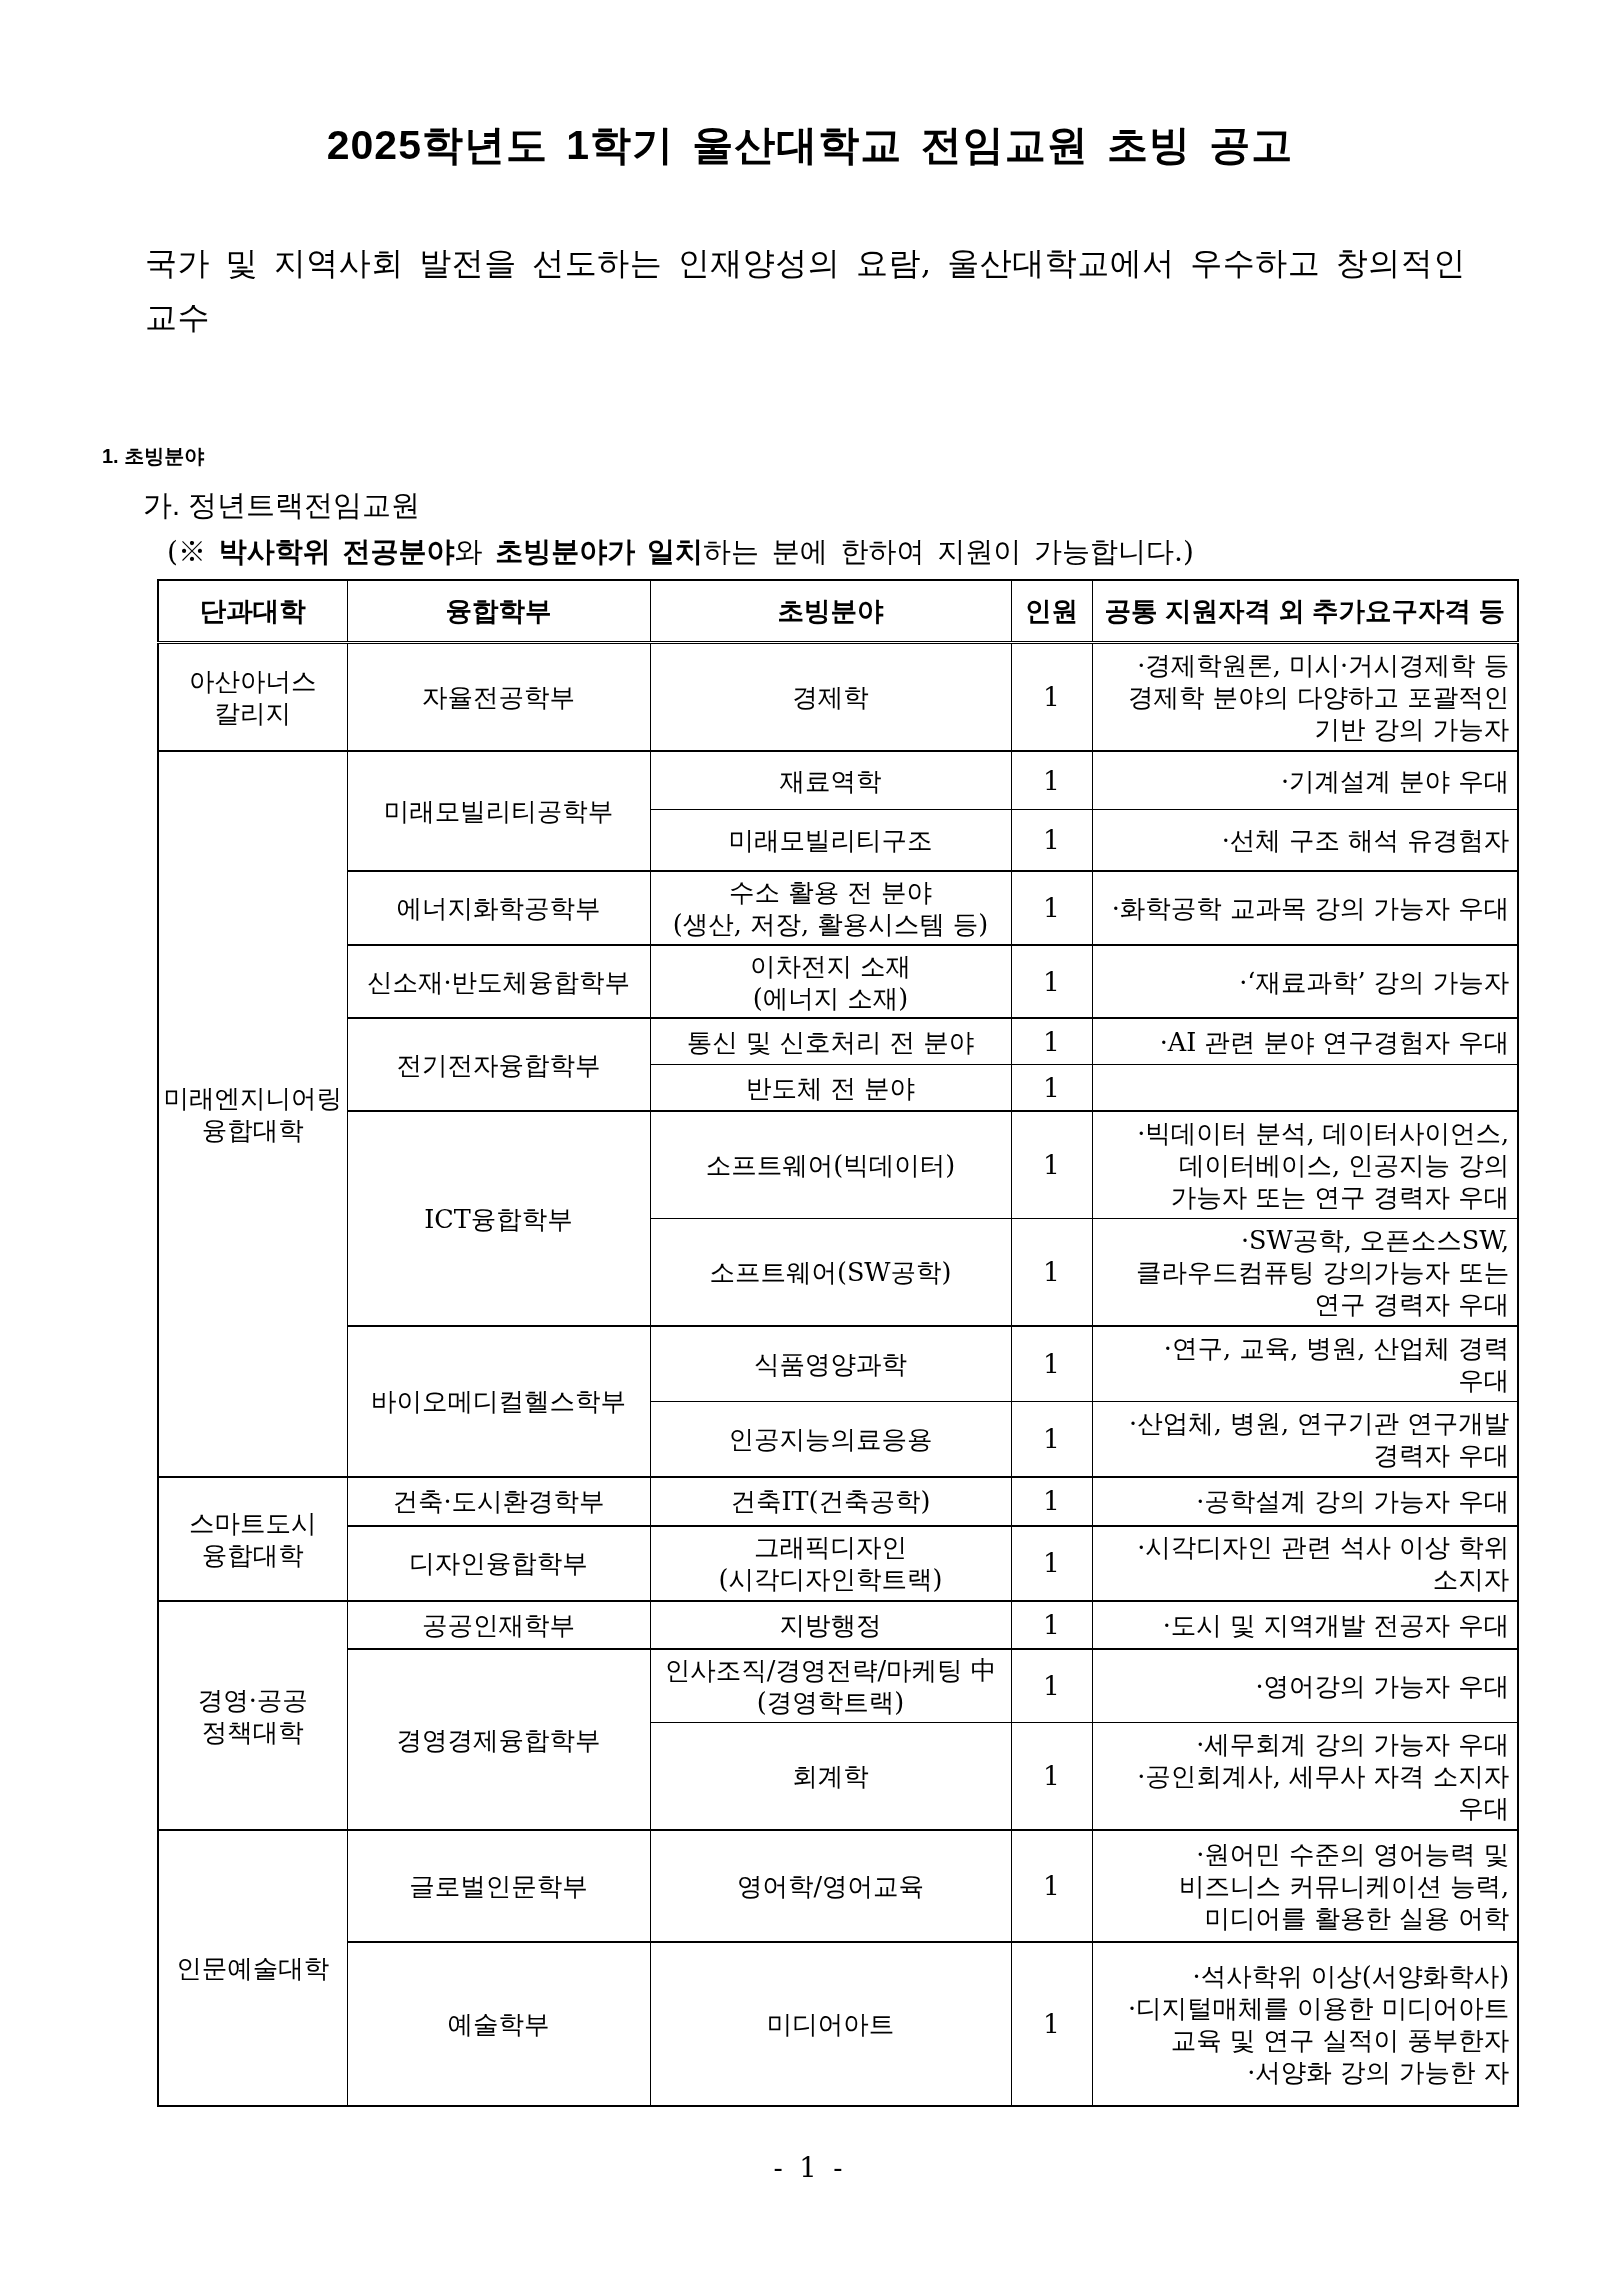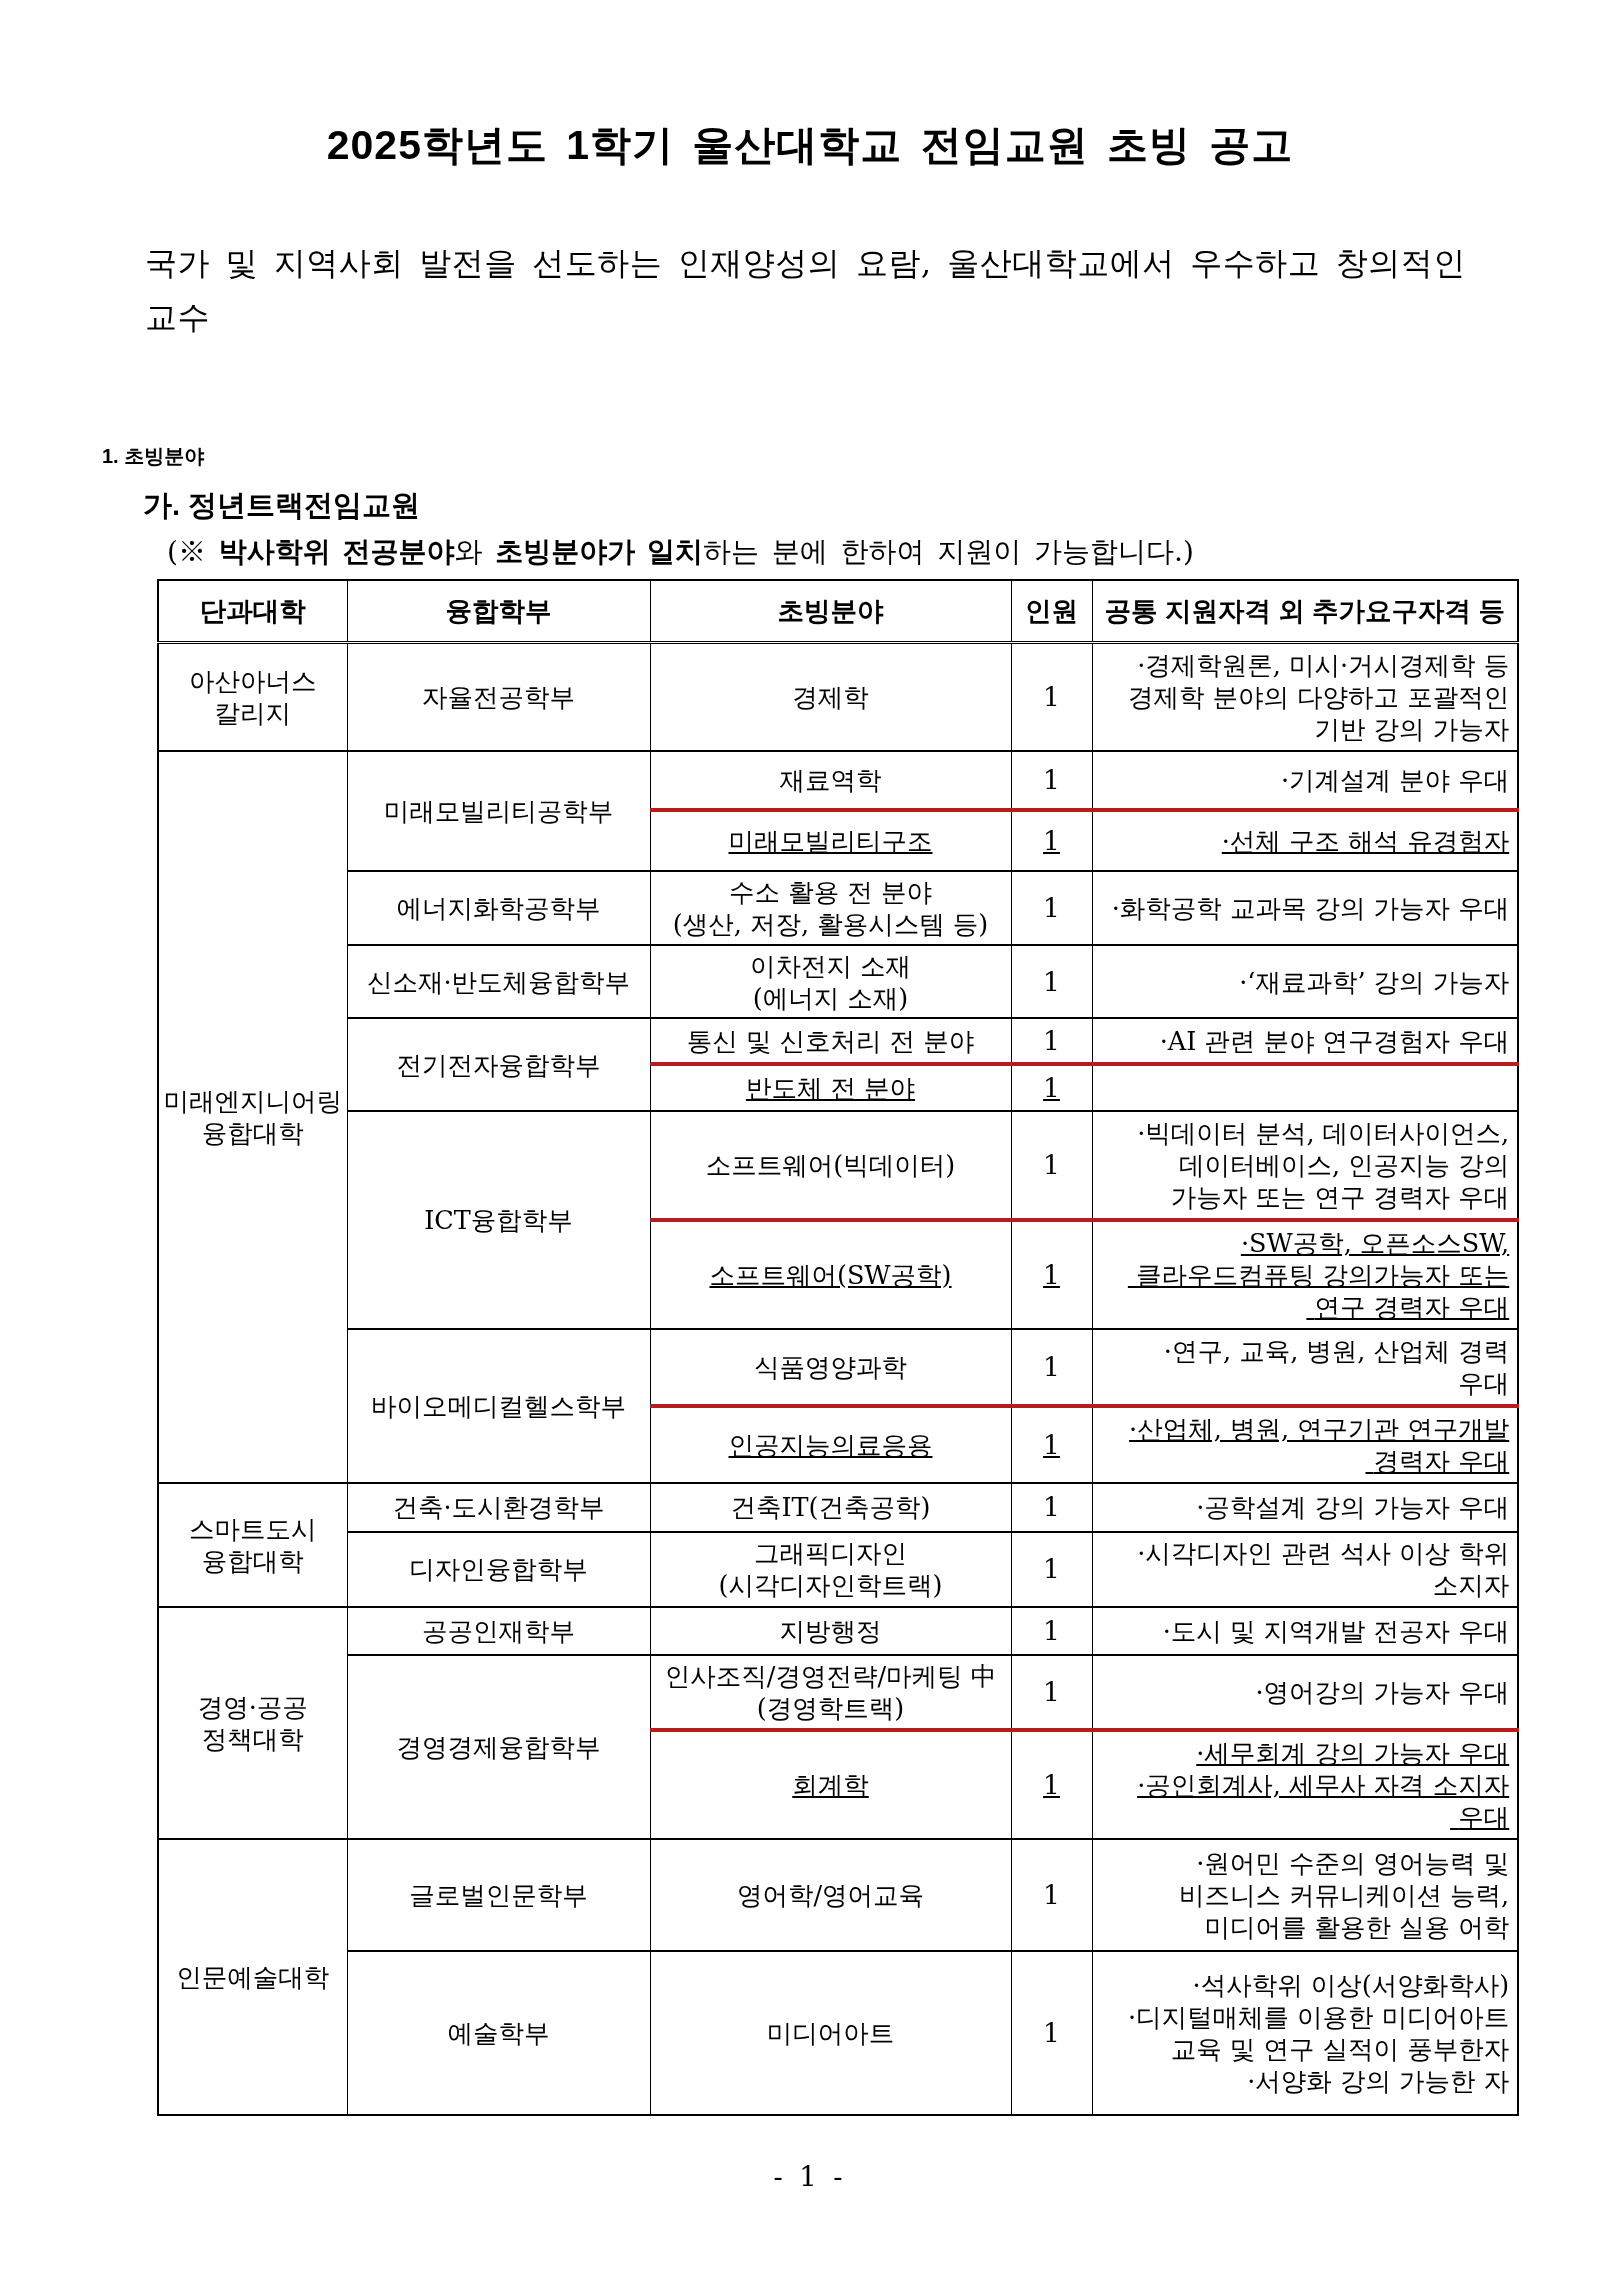--- a/index.html
+++ b/index.html
@@ -21,21 +21,21 @@
   .intro-line.first{padding-left:39px;}
 
   .sec1{
     margin:94px 0 12px 102px;
     font-family:"Liberation Sans","DejaVu Sans",sans-serif;
     font-size:20px;font-weight:bold;line-height:37px;
   }
   .sec1a{
     margin:9.8px 0 0 143px;
     font-family:"Liberation Sans","DejaVu Sans",sans-serif;
-    font-size:29px;font-weight:bold;line-height:37px;
+    font-size:29px;font-weight:normal;line-height:37px;
   }
   .note{
     margin:7.8px 0 0 167px;font-size:28px;line-height:39px;word-spacing:3.9px;
   }
   .note b{font-family:"Liberation Sans","DejaVu Sans",sans-serif;font-weight:bold;}
 
   table.recruit{
     margin:7.8px 0 0 157px;
     border-collapse:collapse;table-layout:fixed;
     width:1360px;
@@ -50,21 +50,21 @@
     margin-top:16px;
   }
   table.recruit td{
     border:1px solid #000;
     border-top:2px solid #000;
     vertical-align:middle;text-align:center;
     padding:3.9px 3.9px;line-height:32px;
     white-space:pre-wrap;
     word-break:keep-all;
   }
-  table.recruit tr.sub td{border-top:4px solid #b91c1c;text-decoration:underline;}
+  table.recruit tr.sub td{border-top:1px solid #b91c1c;}
   table.recruit td.req{
     text-align:right;padding:4.9px 7.8px 4.9px 11.8px;line-height:32px;
   }
   table.recruit td.college,
   table.recruit td.dept{letter-spacing:0px;}
   table.recruit td.count{font-size:26.5px;}
 
   .footer{
     margin-top:44px;text-align:center;font-size:27.4px;line-height:34px;
     letter-spacing:3.9px;

